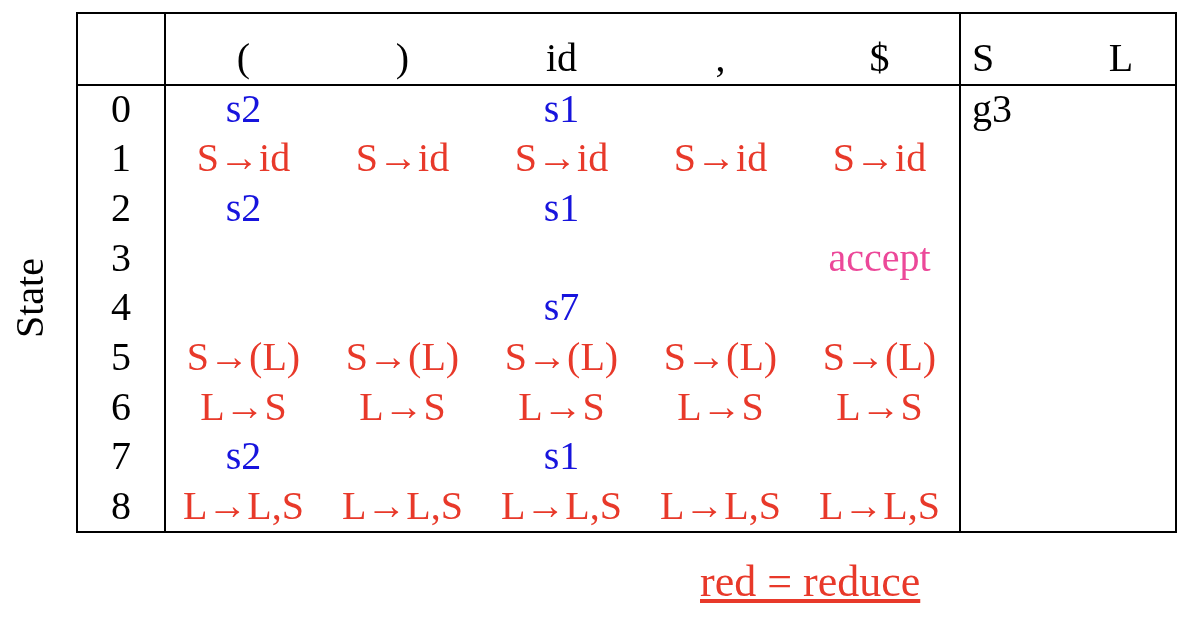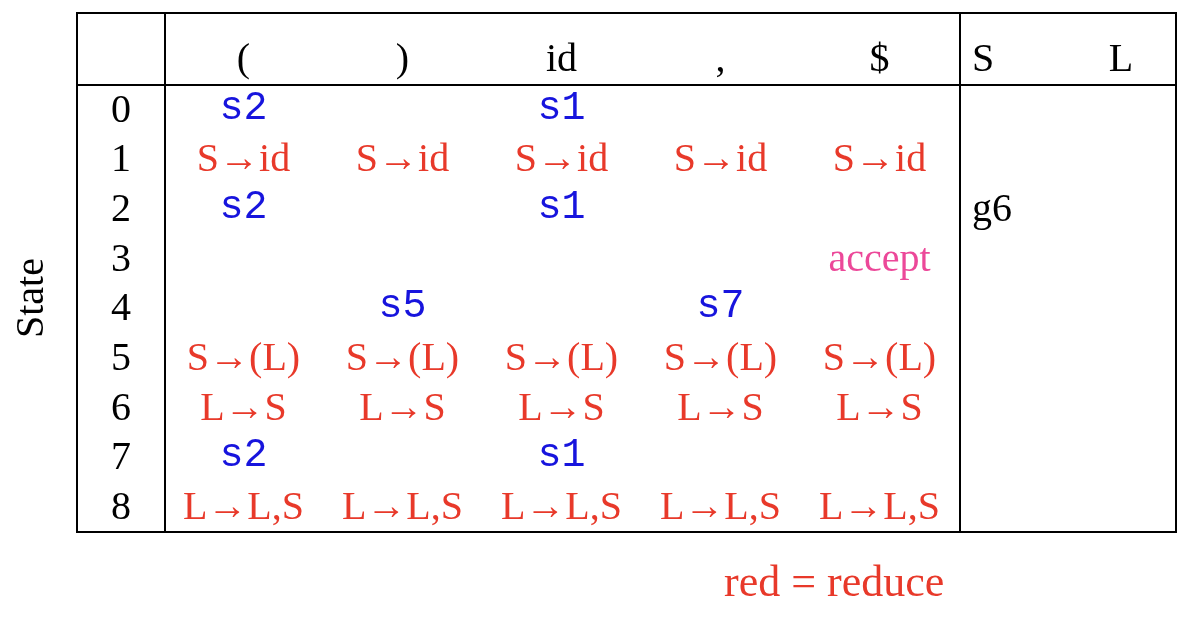--- a/index.html
+++ b/index.html
@@ -30,39 +30,39 @@
   .header-row { height:70px; align-items:end; }
   .header-row .cell { padding-bottom:6px; line-height:1; }
   .body-row { height:49.66px; align-items:center; }
 
   .cell { font-size:40px; line-height:1.1; white-space:nowrap; }
   .state-cell { text-align:center; color:#000; }
   .action-cell { text-align:center; }
   .goto-cell-s { text-align:left; padding-left:13px; }
   .goto-cell-l { text-align:center; }
 
-  .shift  { color:var(--shift-blue, #1714dd);font-family:Liberation Mono, monospace; }
+  .shift  { color:var(--shift-blue, #1714dd); }
   .reduce { color:var(--reduce-red, #e8392a); }
   .accept { color:#ec4899; }
 
   
   .state-axis {
     position:absolute; left:-42px; top:278px;
     width:144px; height:40px;
     text-align:center; font-size:40px; line-height:40px;
     transform:rotate(-90deg);
   }
 
   
   .legend-shift, .legend-reduce {
     position:absolute; top:560px;
     font-size:44px; line-height:1;
   }
   .legend-shift  { left:292px; color:var(--shift-blue, #1714dd); }
-  .legend-reduce { left:724px; color:var(--reduce-red, #e8392a); }
+  .legend-reduce { left:700px; color:var(--reduce-red, #e8392a);text-decoration:underline; }
 </style>
 </head>
 <body>
 
 <div class="screen">
 
   <div class="state-axis">State</div>
 
   <div class="ptable">
     <div class="vline vline-1"></div>
@@ -80,55 +80,54 @@
         <div class="cell goto-cell-l">L</div>
       </div>
     <div>
         <div class="grid-row body-row">
           <div class="cell state-cell">0</div>
           <div class="cell action-cell shift">s2</div>
           <div class="cell action-cell "></div>
           <div class="cell action-cell shift">s1</div>
           <div class="cell action-cell "></div>
           <div class="cell action-cell "></div>
+          <div class="cell goto-cell-s">g3</div>
           <div class="cell goto-cell-l"></div>
         </div>
         <div class="grid-row body-row">
           <div class="cell state-cell">1</div>
           <div class="cell action-cell reduce">S→id</div>
           <div class="cell action-cell reduce">S→id</div>
           <div class="cell action-cell reduce">S→id</div>
           <div class="cell action-cell reduce">S→id</div>
           <div class="cell action-cell reduce">S→id</div>
           <div class="cell goto-cell-s"></div>
           <div class="cell goto-cell-l"></div>
         </div>
         <div class="grid-row body-row">
           <div class="cell state-cell">2</div>
           <div class="cell action-cell shift">s2</div>
           <div class="cell action-cell "></div>
           <div class="cell action-cell shift">s1</div>
           <div class="cell action-cell "></div>
           <div class="cell action-cell "></div>
-          <div class="cell goto-cell-s">g6</div>
         </div>
         <div class="grid-row body-row">
           <div class="cell state-cell">3</div>
           <div class="cell action-cell "></div>
           <div class="cell action-cell "></div>
           <div class="cell action-cell "></div>
           <div class="cell action-cell "></div>
           <div class="cell action-cell accept">accept</div>
           <div class="cell goto-cell-s"></div>
           <div class="cell goto-cell-l"></div>
         </div>
         <div class="grid-row body-row">
           <div class="cell state-cell">4</div>
           <div class="cell action-cell "></div>
-          <div class="cell action-cell shift">s5</div>
           <div class="cell action-cell "></div>
           <div class="cell action-cell shift">s7</div>
           <div class="cell action-cell "></div>
           <div class="cell goto-cell-s"></div>
           <div class="cell goto-cell-l"></div>
         </div>
         <div class="grid-row body-row">
           <div class="cell state-cell">5</div>
           <div class="cell action-cell reduce">S→(L)</div>
           <div class="cell action-cell reduce">S→(L)</div>

